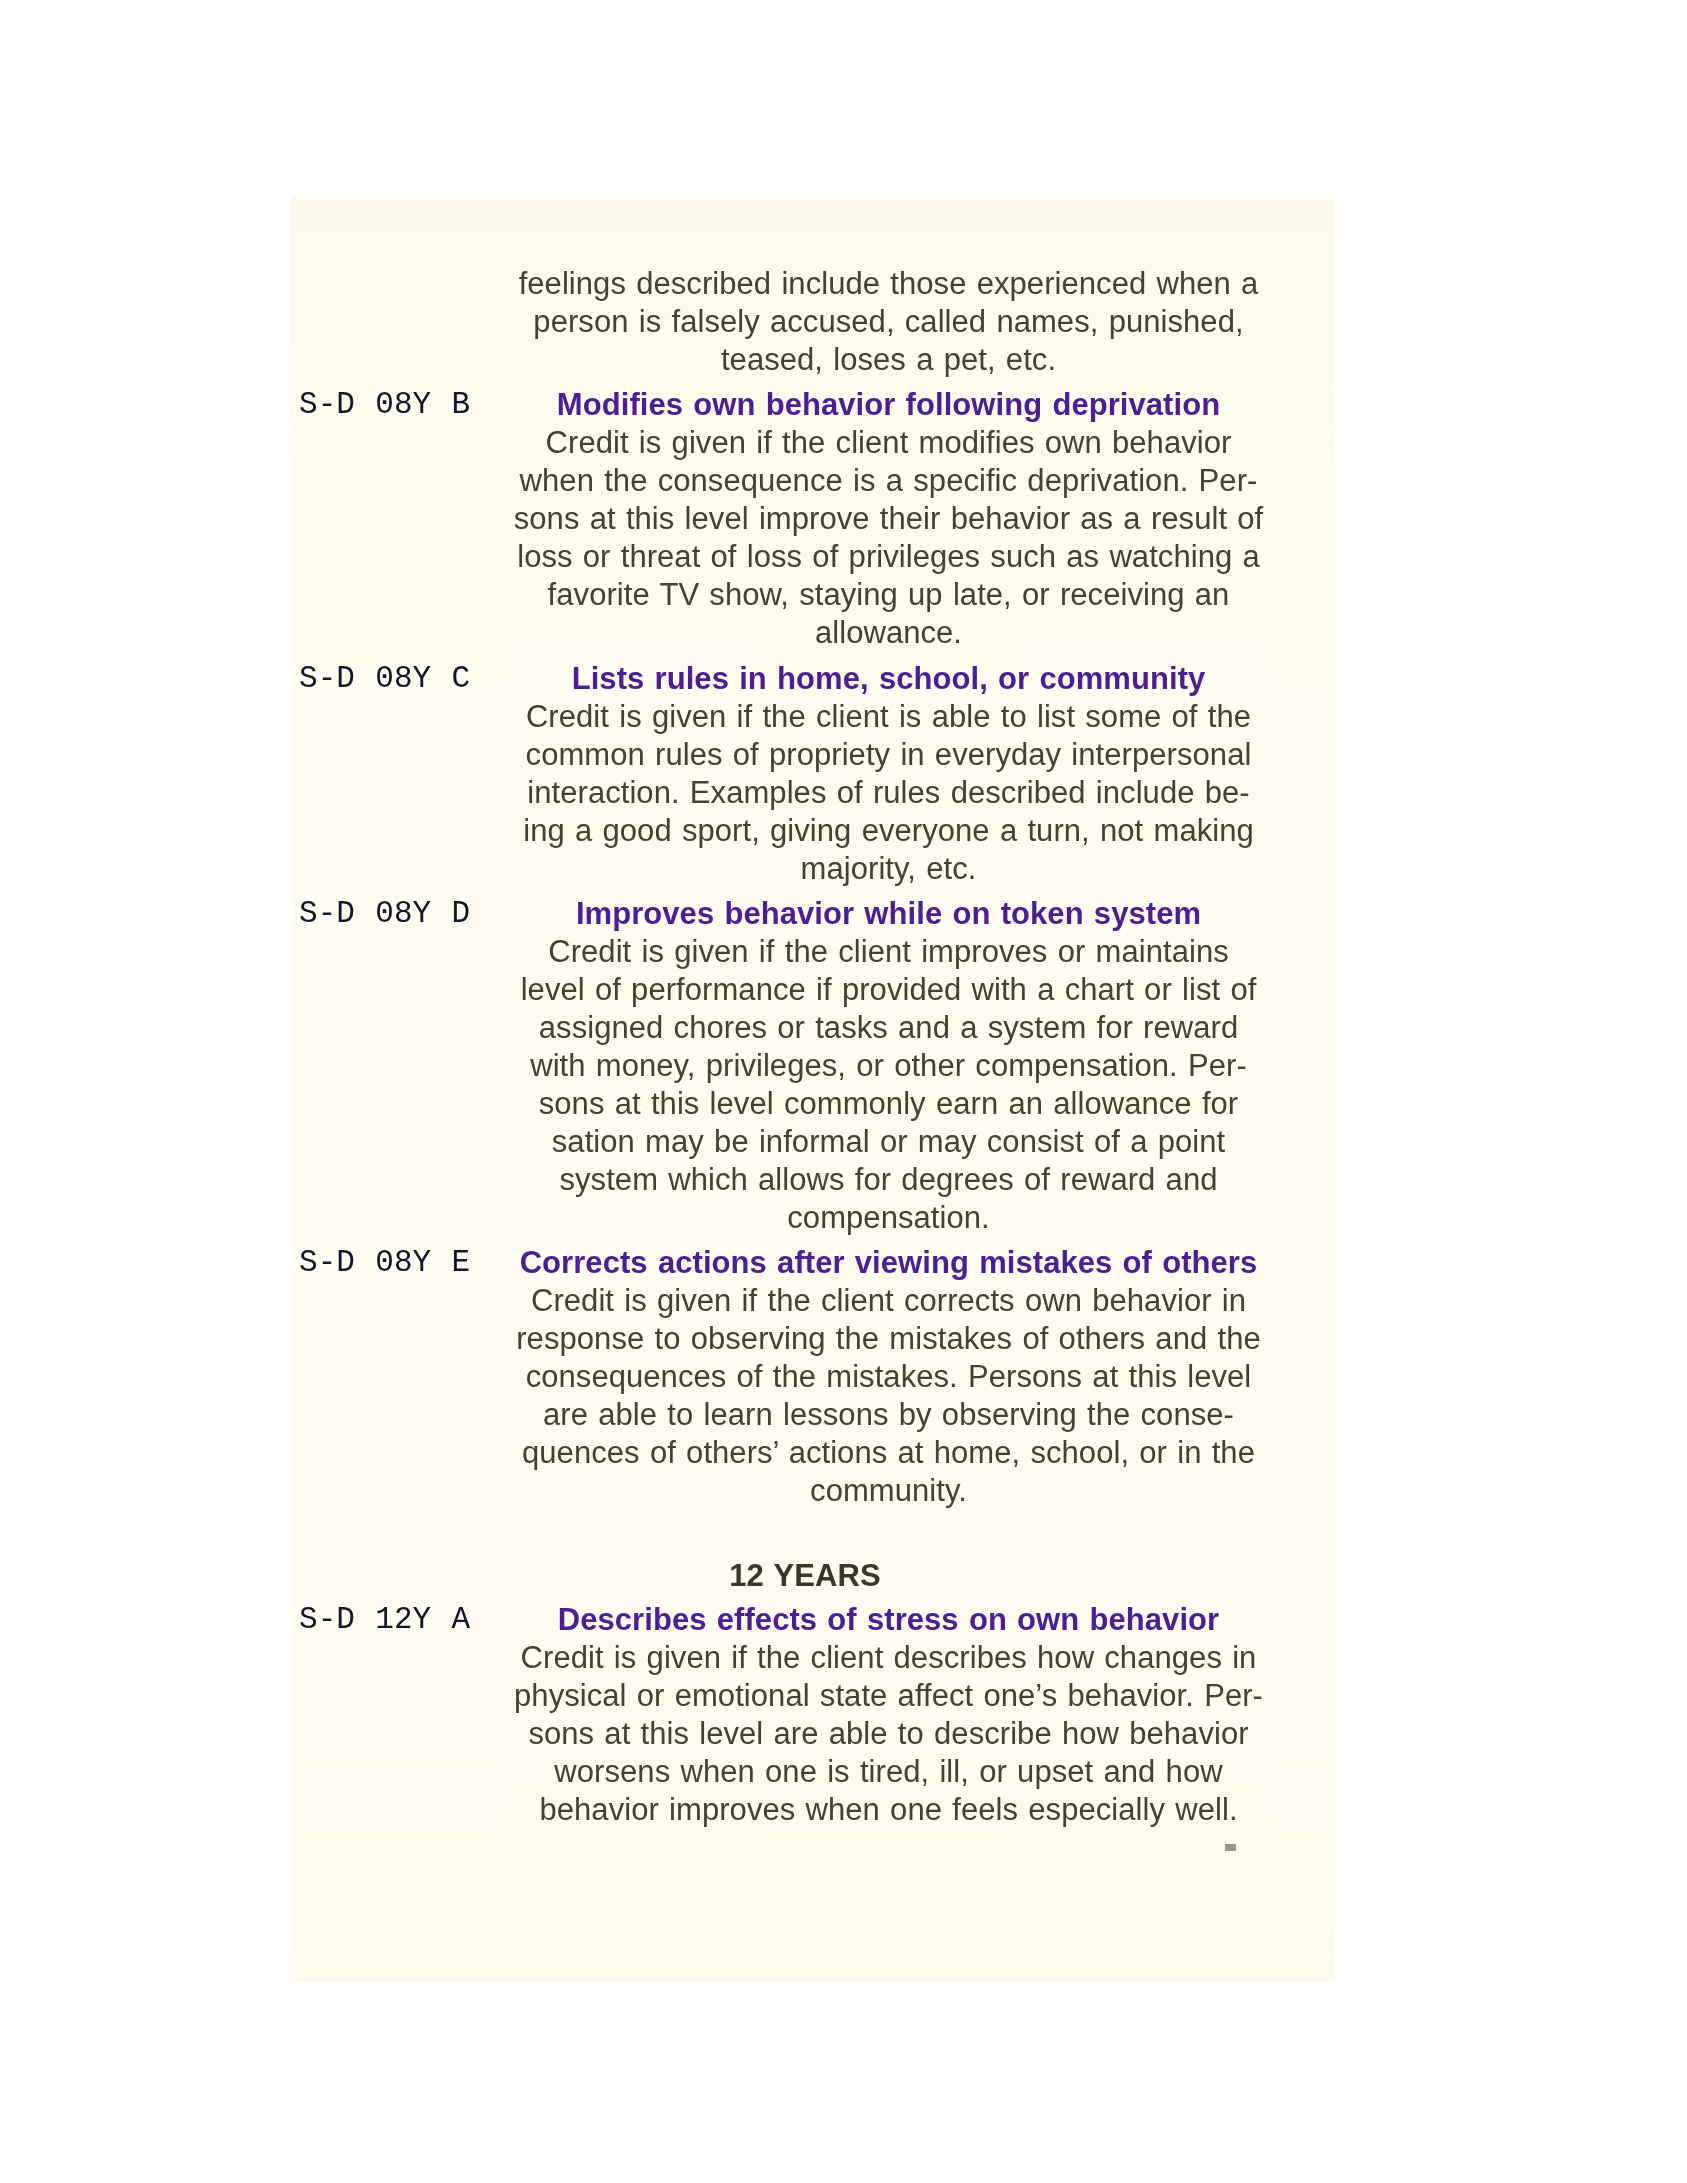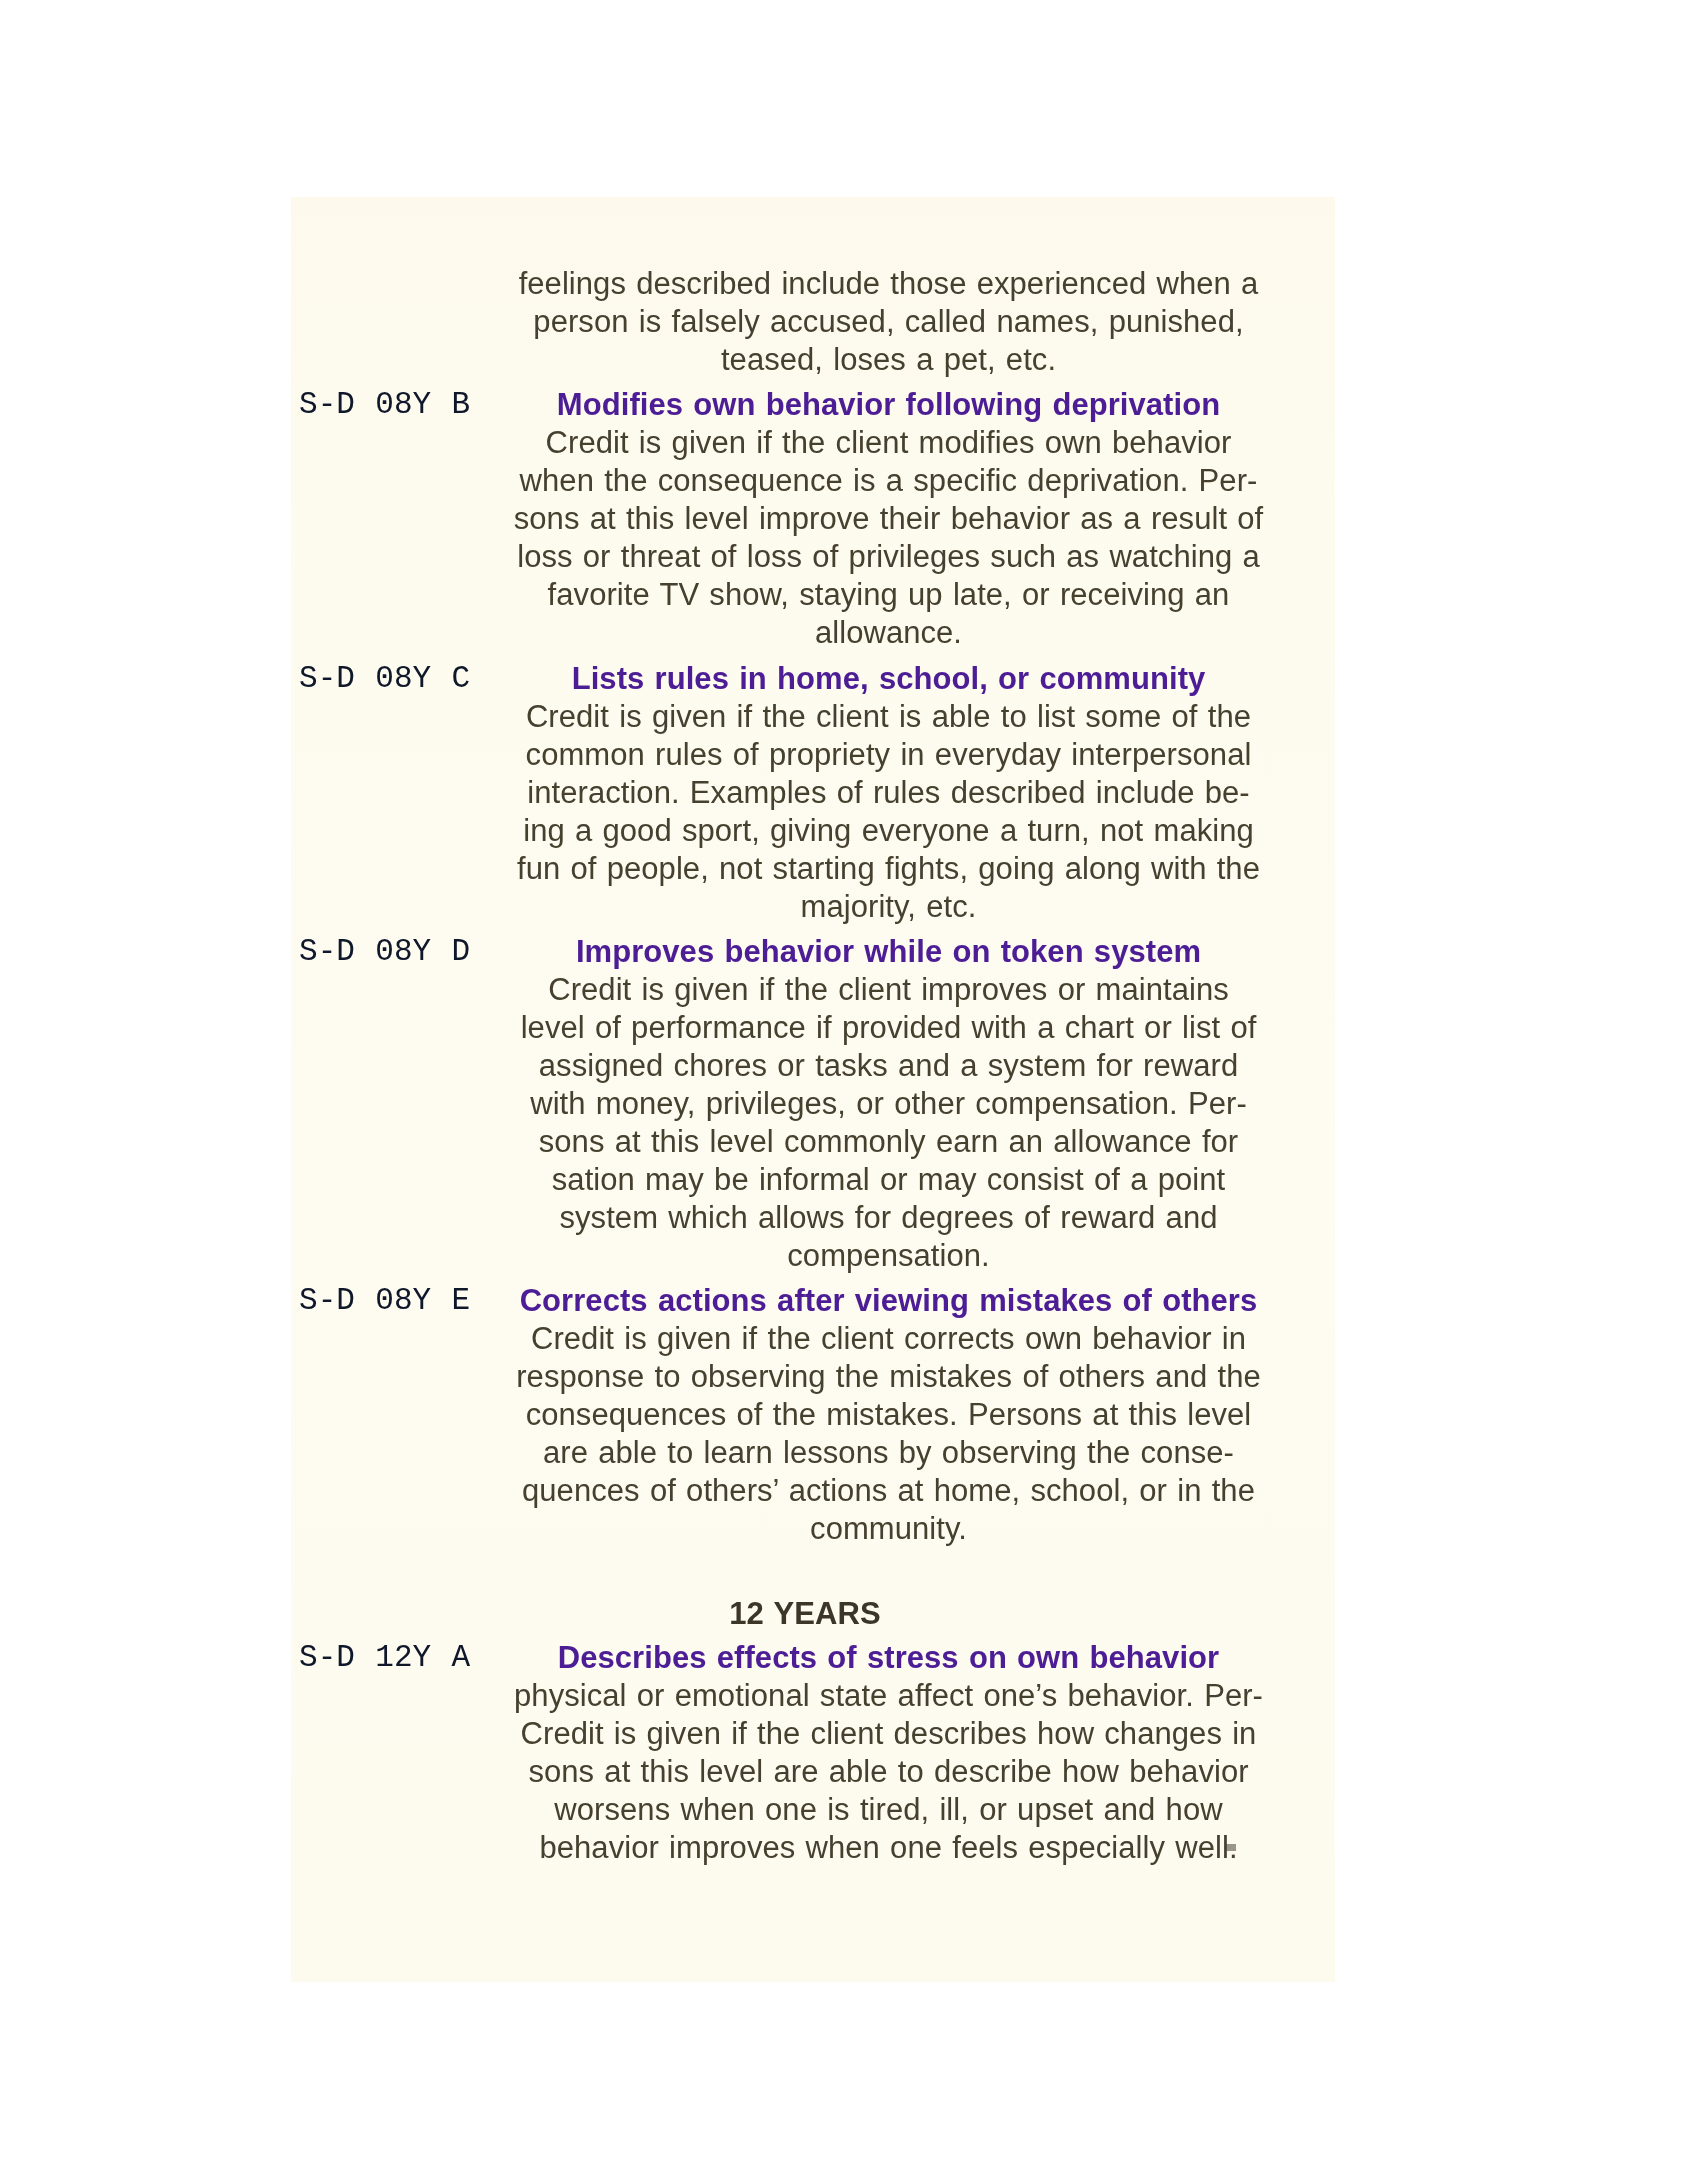--- a/index.html
+++ b/index.html
@@ -90,21 +90,20 @@
       </div>
     </div>
     <div class="row">
       <div class="code">S-D 08Y C</div>
       <div class="entry-body">
         <div class="entry-title">Lists rules in home, school, or community</div>
         <div class="line">Credit is given if the client is able to list some of the</div>
         <div class="line">common rules of propriety in everyday interpersonal</div>
         <div class="line">interaction. Examples of rules described include be-</div>
         <div class="line">ing a good sport, giving everyone a turn, not making</div>
-        <div class="line">fun of people, not starting fights, going along with the</div>
         <div class="line">majority, etc.</div>
       </div>
     </div>
     <div class="row">
       <div class="code">S-D 08Y D</div>
       <div class="entry-body">
         <div class="entry-title">Improves behavior while on token system</div>
         <div class="line">Credit is given if the client improves or maintains</div>
         <div class="line">level of performance if provided with a chart or list of</div>
         <div class="line">assigned chores or tasks and a system for reward</div>
@@ -125,22 +124,22 @@
         <div class="line">are able to learn lessons by observing the conse-</div>
         <div class="line">quences of others’ actions at home, school, or in the</div>
         <div class="line">community.</div>
       </div>
     </div>
     <div class="section-heading">12 YEARS</div>
     <div class="row">
       <div class="code">S-D 12Y A</div>
       <div class="entry-body">
         <div class="entry-title">Describes effects of stress on own behavior</div>
+        <div class="line">Credit is given if the client describes how changes in</div>
         <div class="line">physical or emotional state affect one’s behavior. Per-</div>
-        <div class="line">Credit is given if the client describes how changes in</div>
         <div class="line">sons at this level are able to describe how behavior</div>
         <div class="line">worsens when one is tired, ill, or upset and how</div>
         <div class="line">behavior improves when one feels especially well.</div>
       </div>
     </div>
   </div>
 
 <div class="speck" style="left:1225px; top:1844px; width:10.6px; height:7.3px;"></div>
 
 

